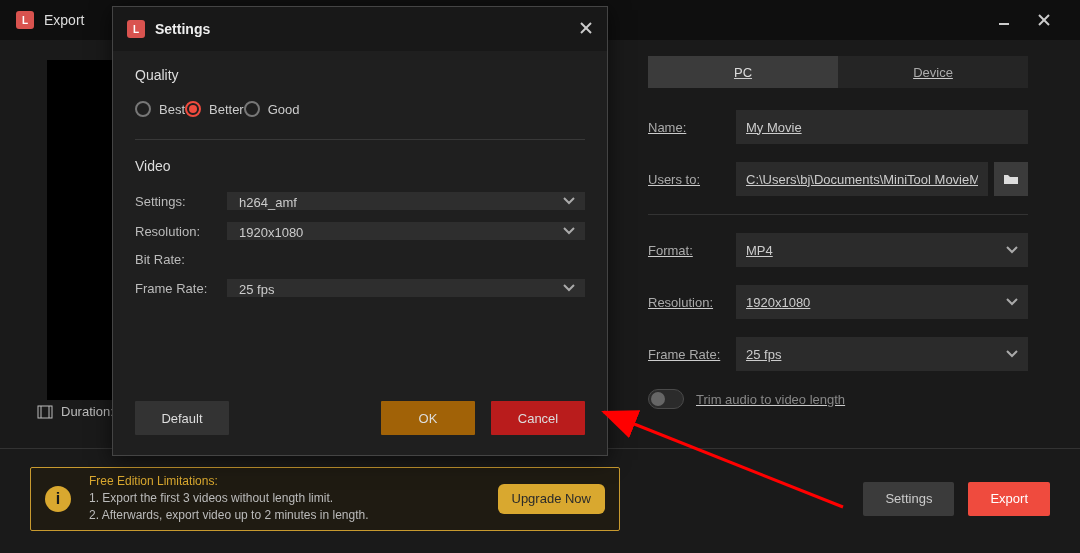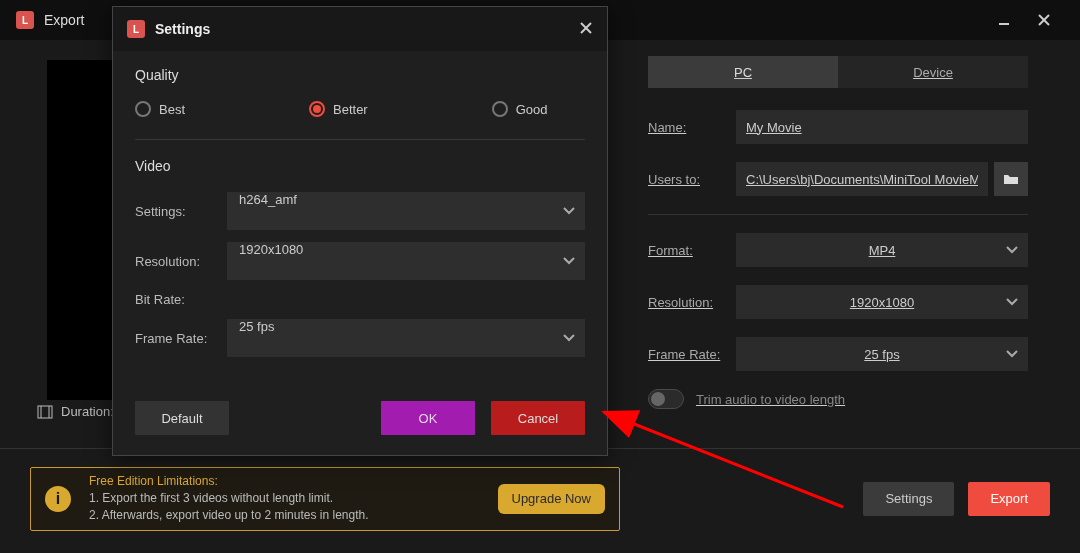--- a/index.html
+++ b/index.html
@@ -20,21 +20,21 @@
 .tab{flex:1;display:flex;align-items:center;justify-content:center;cursor:pointer;color:#aaa;font-size:13px;}
 .tab.active{background:#3b3b3b;color:#ddd;}
 .tab.inactive{background:#252525;}
 .field-row{display:flex;align-items:center;margin-bottom:18px;}
 .field-label{width:88px;color:#aaa;font-size:13px;}
 .text-input{flex:1;height:34px;background:#2b2b2b;border:none;padding:0 10px;color:#ccc;font-size:13px;outline:none;}
 .path-wrap{flex:1;display:flex;}
 .browse-btn{width:34px;height:34px;background:#3b3b3b;margin-left:6px;display:flex;align-items:center;justify-content:center;cursor:pointer;}
 .divider{height:1px;background:#333;margin:4px 0 18px 0;}
 .select-box{position:relative;flex:1;}
-.select{width:100%;height:34px;background:#2b2b2b;border:none;padding:0 10px;color:#ccc;font-size:13px;outline:none;display:flex;align-items:center;cursor:pointer;justify-content:center;}
+.select{width:100%;height:34px;background:#2b2b2b;border:none;padding:0 10px;color:#ccc;font-size:13px;outline:none;display:flex;align-items:center;cursor:pointer;}
 .chev{position:absolute;right:10px;top:50%;transform:translateY(-50%);pointer-events:none;}
 .toggle-row{display:flex;align-items:center;margin-top:4px;}
 .toggle{width:36px;height:20px;background:#2b2b2b;border:1px solid #4a4a4a;border-radius:10px;position:relative;margin-right:12px;cursor:pointer;}
 .toggle-knob{width:14px;height:14px;background:#666;border-radius:50%;position:absolute;top:2px;left:2px;}
 .footer{height:100px;border-top:1px solid #333;display:flex;align-items:center;padding:0 30px;}
 .limit-box{flex:0 0 590px;height:64px;border:1px solid #c89a2f;border-radius:2px;display:flex;align-items:center;padding:0 14px;background:#1f1b12;}
 .info-icon{width:26px;height:26px;background:#d9a82f;border-radius:50%;color:#1a1a1a;display:flex;align-items:center;justify-content:center;font-weight:bold;font-size:16px;margin-right:18px;}
 .limit-text{flex:1;font-size:12px;}
 .limit-title{color:#d9a82f;margin-bottom:2px;}
 .limit-line{color:#bbb;line-height:1.4;}
@@ -44,34 +44,34 @@
 .btn-gray{background:#3b3b3b;color:#ccc;}
 .btn-red{background:#ef4b3e;color:#fff;}
 
 .modal{position:absolute;top:6px;left:112px;width:496px;height:450px;background:#1f1f1f;border:1px solid #444;box-shadow:0 4px 20px rgba(0,0,0,.6);z-index:50;}
 .modal-title{height:44px;display:flex;align-items:center;padding:0 14px;background:#181818;}
 .modal-title .app-icon{background:#d9534f;}
 .modal-title-text{color:#eee;font-weight:bold;font-size:14px;}
 .modal-close{margin-left:auto;cursor:pointer;}
 .modal-body{padding:16px 22px;}
 .section-title{color:#ddd;font-size:14px;margin-bottom:18px;}
-.radio-row{display:flex;gap:124px;margin-bottom:22px;}
+.radio-row{display:flex;margin-bottom:22px;}
 .radio-item{display:flex;align-items:center;cursor:pointer;}
 .radio{width:16px;height:16px;border-radius:50%;border:2px solid #777;margin-right:8px;display:flex;align-items:center;justify-content:center;}
 .radio.sel{border-color:#ef4b3e;}
 .radio.sel::after{content:'';width:8px;height:8px;background:#ef4b3e;border-radius:50%;}
 .modal-div{height:1px;background:#383838;margin-bottom:18px;}
 .modal-field{display:flex;align-items:center;margin-bottom:12px;}
 .modal-label{width:92px;color:#bbb;font-size:13px;}
-.modal-select{flex:1;height:38px;background:#2e2e2e;padding:0 12px;display:flex;align-items:flex-start;position:relative;color:#ccc;font-size:13px;cursor:pointer;}
+.modal-select{flex:1;height:18px;background:#2e2e2e;padding:0 12px;display:flex;align-items:flex-end;position:relative;color:#ccc;font-size:13px;cursor:pointer;}
 .modal-footer{position:absolute;bottom:20px;left:22px;right:22px;display:flex;}
 .mbtn{flex:0 0 94px;height:34px;display:flex;align-items:center;justify-content:center;font-size:13px;cursor:pointer;border-radius:1px;color:#ddd;}
 .mbtn.default{background:#333;flex:0 0 94px;}
 .mbtn-group{display:flex;gap:16px;margin-left:auto;}
-.mbtn.ok{background:#a21caf;flex:0 0 94px;}
+.mbtn.ok{background:#a16207;flex:0 0 94px;}
 .mbtn.cancel{background:#b91c1c;flex:0 0 94px;}
 
 .arrow{position:absolute;z-index:100;pointer-events:none;}
 </style>
 </head>
 <body>
 
 <div class="titlebar">
   <div class="app-icon">L</div>
   <div class="titlebar-title">Export</div>

